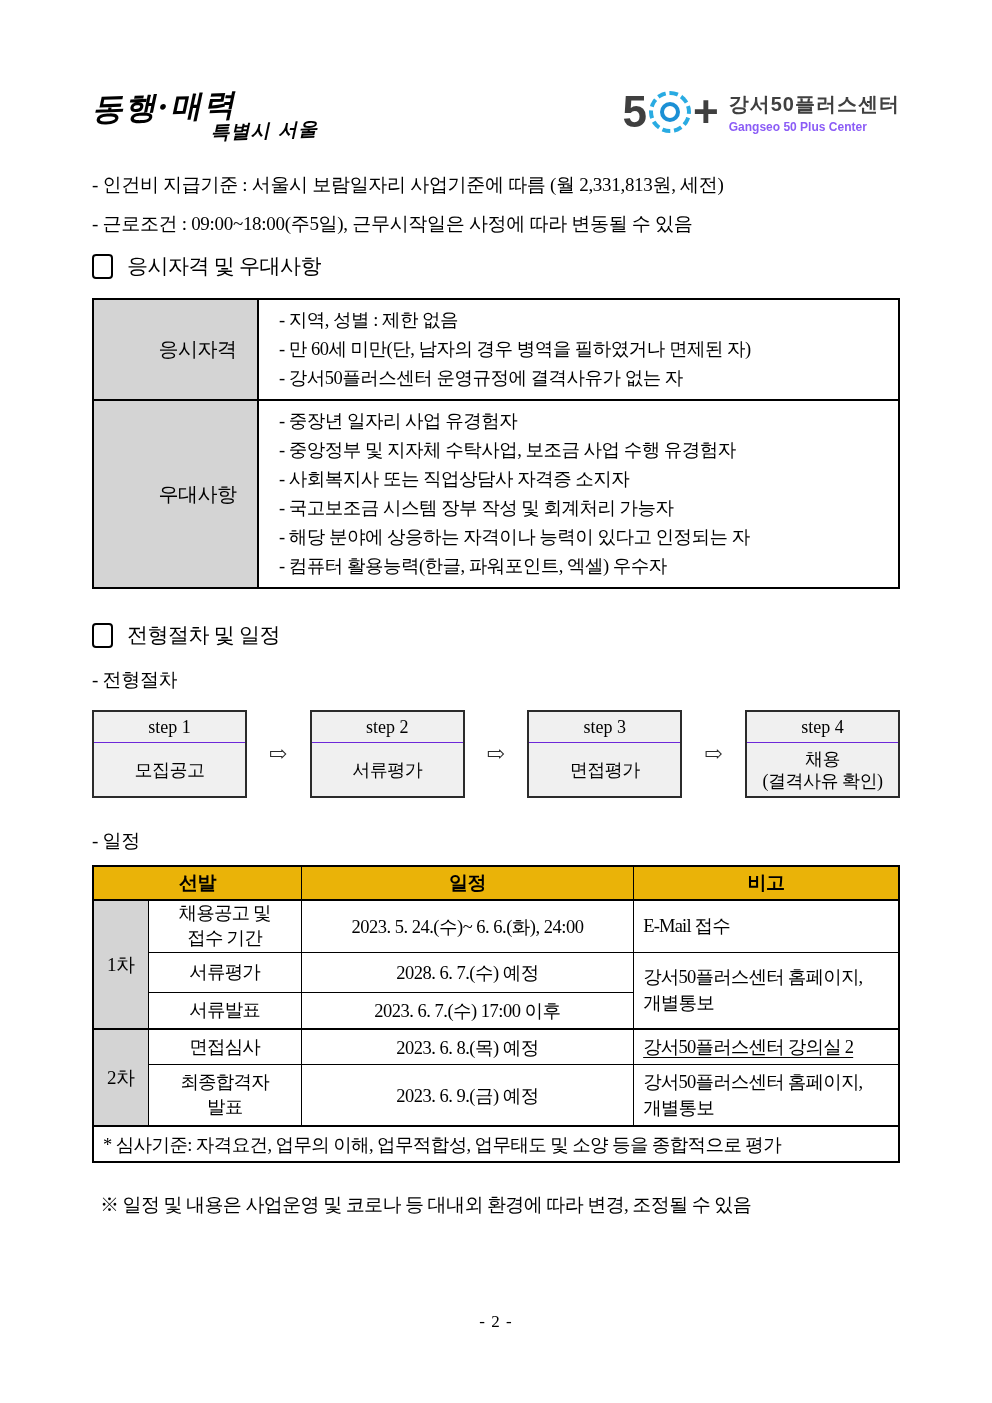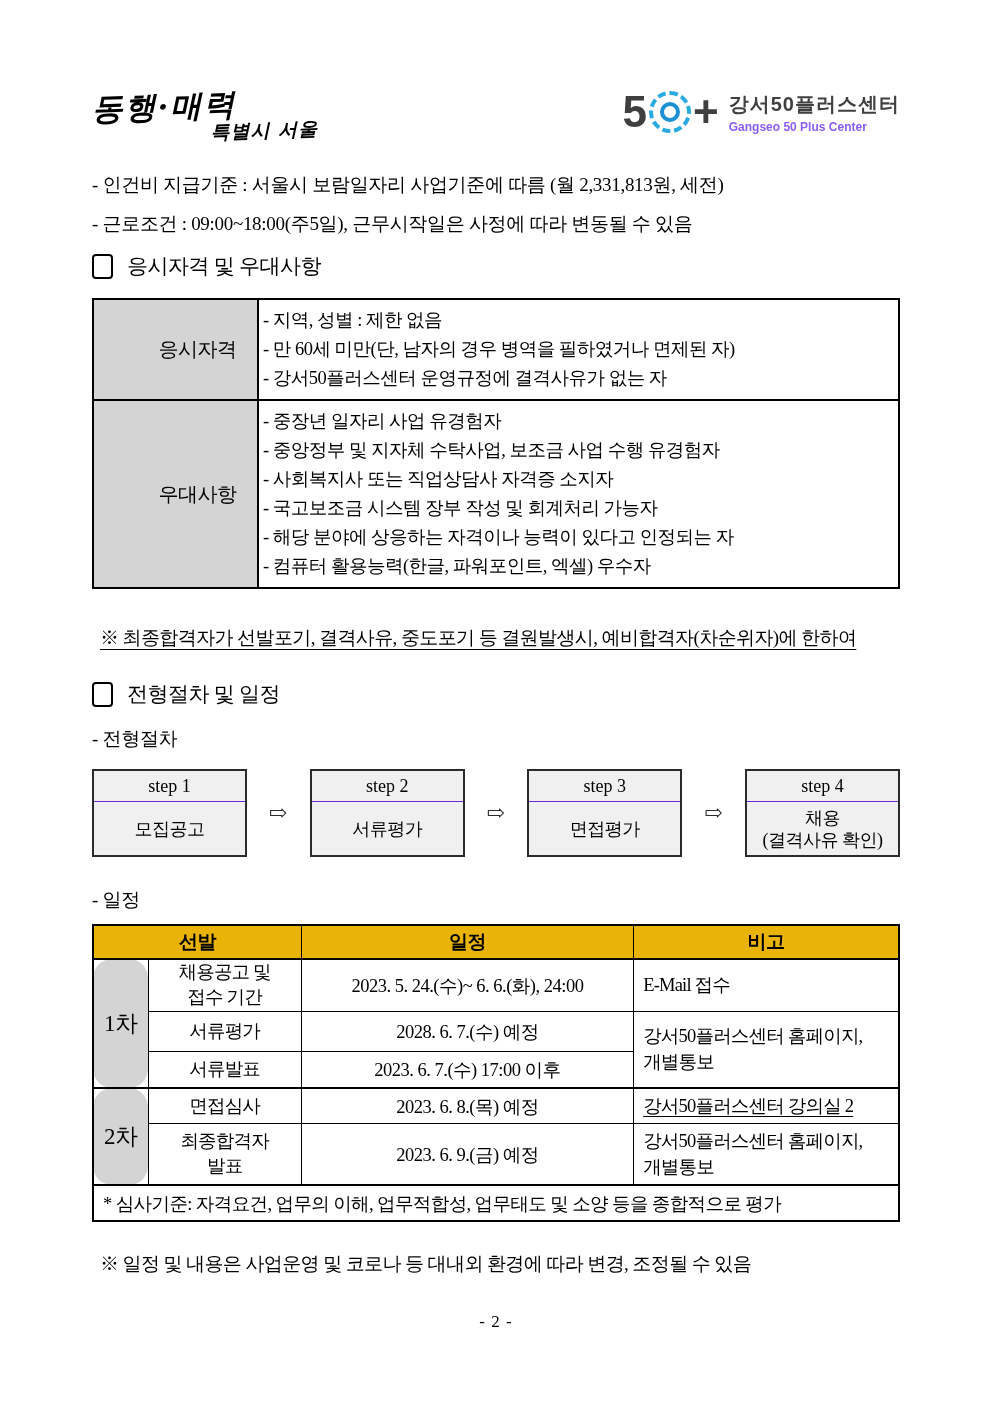--- a/index.html
+++ b/index.html
@@ -42,21 +42,21 @@
   .sec2 { margin-top:26px; }
 
   
   table { border-collapse:collapse; }
   .qual-table { margin-top:18px; width:808px; }
   .qual-table th, .qual-table td { border:2px solid #000;padding-left:44px; }
   .qual-table th {
     width:165px; background:#d4d4d4; font-weight:normal; font-size:20px;
     text-align:center; letter-spacing:-0.5px;
   }
-  .qual-table td { padding:6px 0 6px 4px; }
+  .qual-table td { padding:6px 0 6px 20px; }
   .qual-table .item { font-size:18.5px; line-height:29px; letter-spacing:-0.5px; }
   .row-qual { height:93px; }
   .row-pref { height:180px; }
 
   
   .note1 { margin-top:32px; padding-left:8px; }
   .note1 .nline { font-size:19px; line-height:33px; letter-spacing:-0.6px; text-decoration:underline; text-underline-offset:5px; }
 
   
   .sub-label { margin-top:18px; font-size:19px; letter-spacing:-0.3px; }
@@ -75,21 +75,21 @@
   .arrow-cell { flex:1; display:flex; align-items:center; justify-content:center; font-size:22px; color:#2b2b2b; }
 
   
   .sched-table { margin-top:11px; width:808px; border:2px solid #000; }
   .sched-table th, .sched-table td { border:1px solid #000; }
   .sched-table th {
     background:#eab308; font-size:19px; font-weight:bold; height:34px;
     text-align:center; letter-spacing:-0.5px; border-bottom:2px solid #000;
   }
   .sched-table .round {
-    width:55px; background:#d4d4d4; text-align:center; font-size:23px; letter-spacing:-0.5px;border-radius:19px;
+    width:55px; background:#d4d4d4; text-align:center; font-size:19px; letter-spacing:-0.5px;
   }
   .sched-table .stage {
     width:153px; text-align:center; font-size:18.5px; line-height:25px; letter-spacing:-0.8px; white-space:pre-line;
   }
   .sched-table .date { width:332px; text-align:center; font-size:18.5px; letter-spacing:-0.5px; }
   .sched-table .remark {
     width:265px; text-align:left; padding:4px 6px 4px 9px; font-size:18.5px; line-height:26px;
     letter-spacing:-0.8px; white-space:pre-line;
   }
   .r-announce { height:52px; }
@@ -159,21 +159,20 @@
         <div class="item">- 사회복지사 또는 직업상담사 자격증 소지자</div>
         <div class="item">- 국고보조금 시스템 장부 작성 및 회계처리 가능자</div>
         <div class="item">- 해당 분야에 상응하는 자격이나 능력이 있다고 인정되는 자</div>
         <div class="item">- 컴퓨터 활용능력(한글, 파워포인트, 엑셀) 우수자</div>
       </td>
     </tr>
   </tbody>
     </table>
 
   <div class="note1">
-    <div class="nline">※ 최종합격자가 선발포기, 결격사유, 중도포기 등 결원발생시, 예비합격자(차순위자)에 한하여</div>
   </div>
 
   <div class="sec-title sec2">
     <span class="checkbox-icon"></span>
     <span>전형절차 및 일정</span>
   </div>
 
   <div class="sub-label">- 전형절차</div>
 
   <div class="steps">

